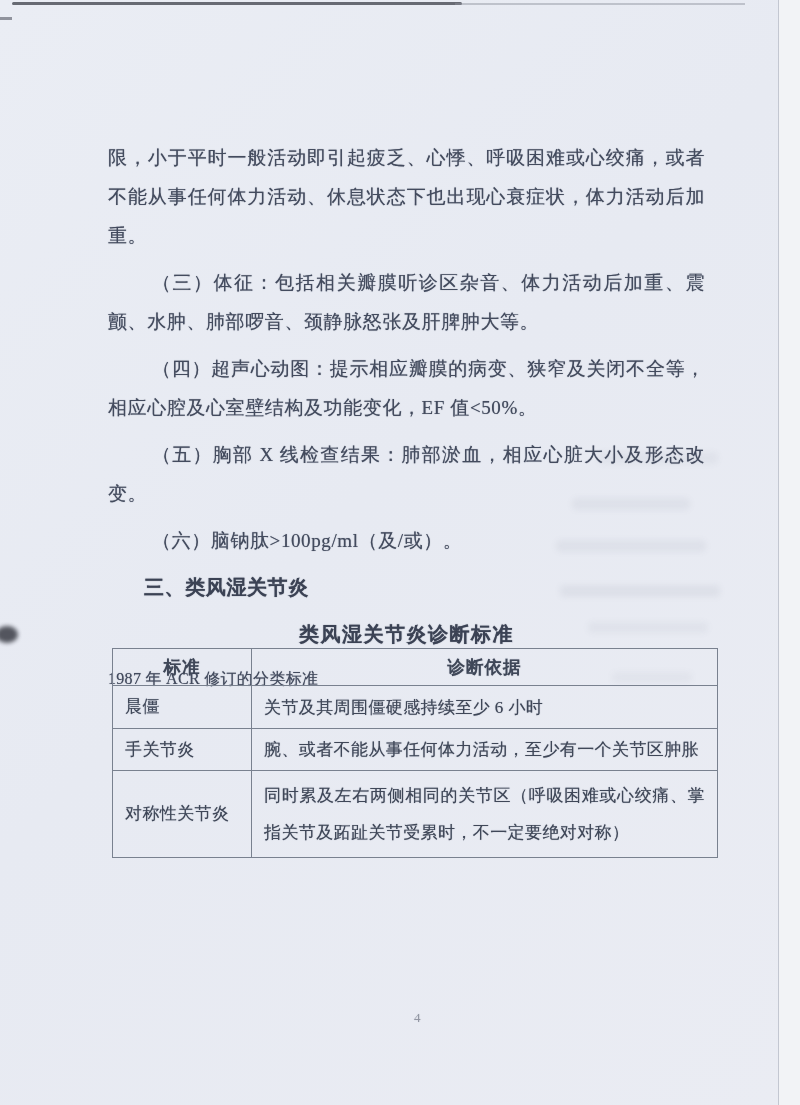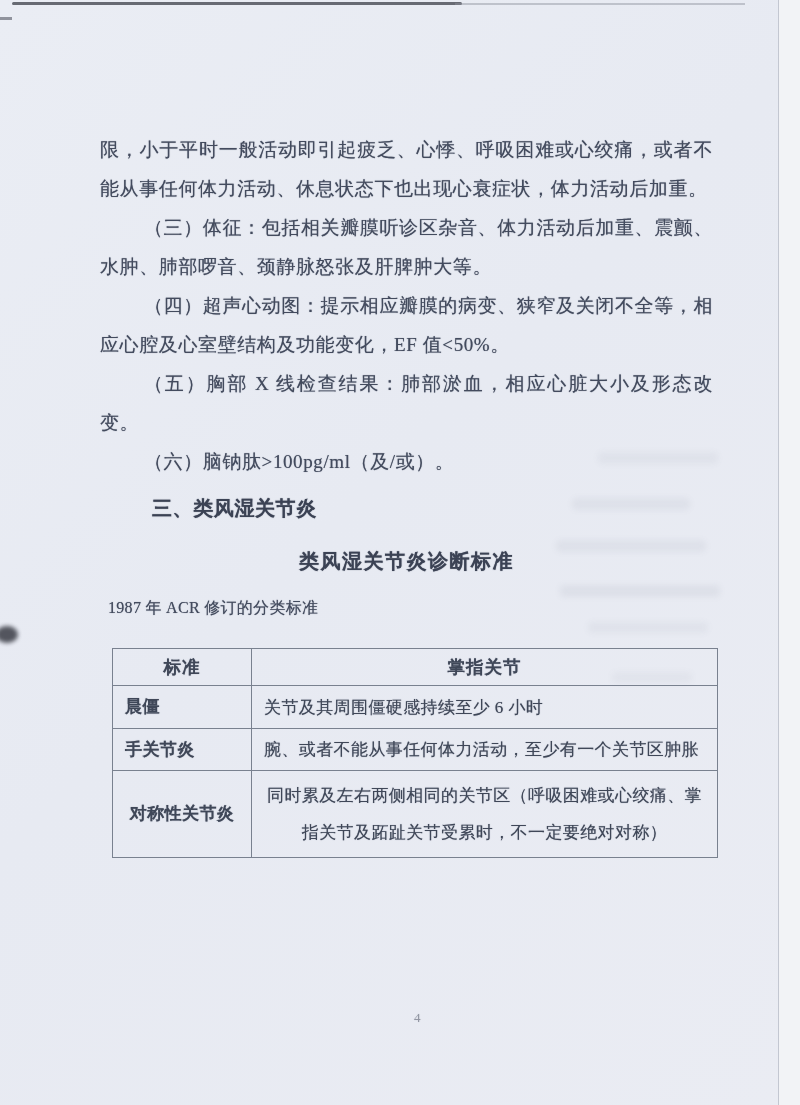--- a/index.html
+++ b/index.html
@@ -40,29 +40,29 @@
   .g6{left:612px;top:672px;width:80px;height:11px;opacity:.05;}
 
   
   .body-text{
     position:absolute;left:100px;top:130px;width:613px;
     color:#434b5e;
     font-size:19px;line-height:39px;
     letter-spacing:.6px;
     text-shadow:0 0 .9px rgba(60,68,86,.65);
   }
-  .para{margin:0;text-align:justify;}
+  .para{margin:8px;text-align:justify;}
   .para.indent{text-indent:44px;}
   .section-heading{
-    margin:8px;font-weight:bold;text-indent:44px;
+    margin:0;font-weight:bold;text-indent:44px;
     color:#3b4254;font-size:20px;
     text-shadow:0 0 1px rgba(52,60,78,.75);
   }
   .doc-title{
-    margin:14px;font-weight:bold;text-align:center;
+    margin:8px;font-weight:bold;text-align:center;
     color:#3b4254;font-size:20px;letter-spacing:1.5px;
     text-shadow:0 0 1px rgba(52,60,78,.75);
   }
   .table-caption{
     margin:12px 0 0 8px;
     font-size:16px;line-height:26px;letter-spacing:.3px;
   }
 
   
   table.criteria{
@@ -75,26 +75,26 @@
     border:1.6px solid #79818f;
     padding:2px 12px;
     vertical-align:middle;
     font-size:17px;
   }
   table.criteria th{
     font-weight:bold;text-align:center;height:32px;
     letter-spacing:1px;font-size:17.5px;
   }
   col.c1{width:139px;}
-  td.crit{line-height:30px;letter-spacing:.4px;font-weight:bold;}
+  td.crit{line-height:30px;letter-spacing:.4px;}
   td.basis{line-height:37px;text-align:justify;letter-spacing:.4px;}
   tr.r1 td{height:38px;}
   tr.r2 td{height:108px;}
   tr.r3 td{height:36px;margin-top:32px;}
-  tr.r4 td{height:82px;text-align:center;}
+  tr.r4 td{height:82px;}
 
   .page-number{
     position:absolute;left:414px;top:1010px;
     font-size:13px;color:#7d828f;opacity:.8;
     text-shadow:0 0 1px rgba(120,126,140,.5);
   }
 </style>
 </head>
 <body>
 
@@ -124,21 +124,21 @@
   </div>
 
   <table class="criteria">
     <colgroup>
         <col class="c1">
         <col class="c2">
       </colgroup>
     <tbody>
         <tr>
       <th>标准</th>
-      <th>掌指关节</th>
+      <th>诊断依据</th>
     </tr>
     <tr class="r1">
       <td class="crit">晨僵</td>
       <td class="basis">关节及其周围僵硬感持续至少 6 小时</td>
     </tr>
     <tr class="r3">
       <td class="crit">手关节炎</td>
       <td class="basis">腕、或者不能从事任何体力活动，至少有一个关节区肿胀</td>
     </tr>
     <tr class="r4">

